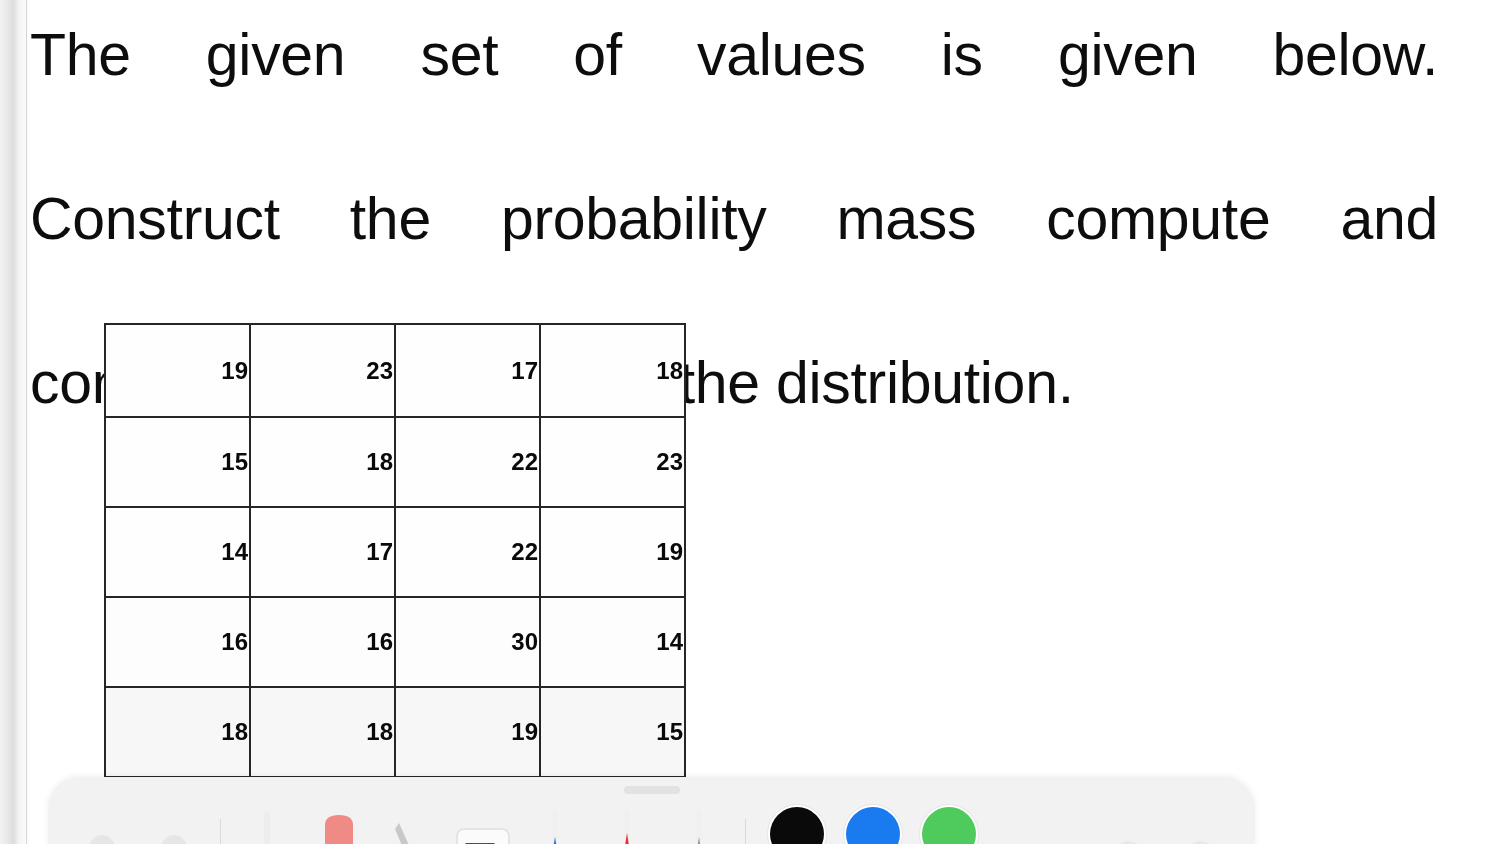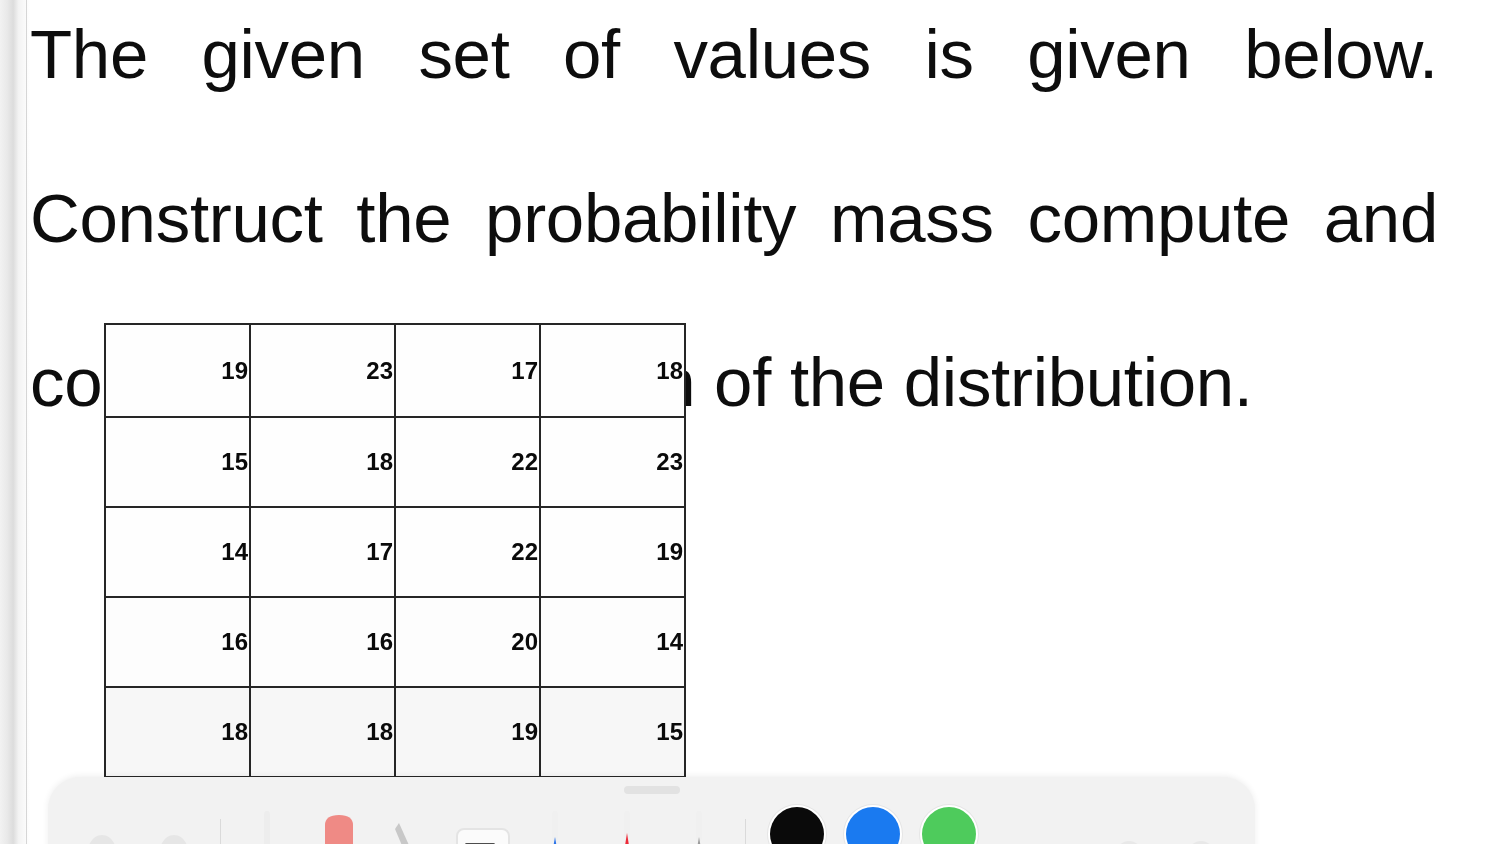--- a/index.html
+++ b/index.html
@@ -51,21 +51,21 @@
     background: #d6d6d6;
   }
 
   
   .prompt {
     position: absolute;
     left: 30px;
     top: 14px;
     width: 1408px;
     color: #0d0d0d;
-    font-size: 69px;
+    font-size: 59px;
     line-height: 82px;
     font-weight: 400;
     text-align: justify;
     text-justify: inter-word;
     letter-spacing: -0.3px;
   }
   .prompt .l1, .prompt .l2 {
     display: block;
     text-align: justify;
   }
@@ -202,21 +202,21 @@
         </tr>
         <tr>
           <td>14</td>
           <td>17</td>
           <td>22</td>
           <td>19</td>
         </tr>
         <tr>
           <td>16</td>
           <td>16</td>
-          <td>20</td>
+          <td>30</td>
           <td>14</td>
         </tr>
         <tr>
           <td>18</td>
           <td>18</td>
           <td>19</td>
           <td>15</td>
         </tr>
       </tbody>
     </table>

